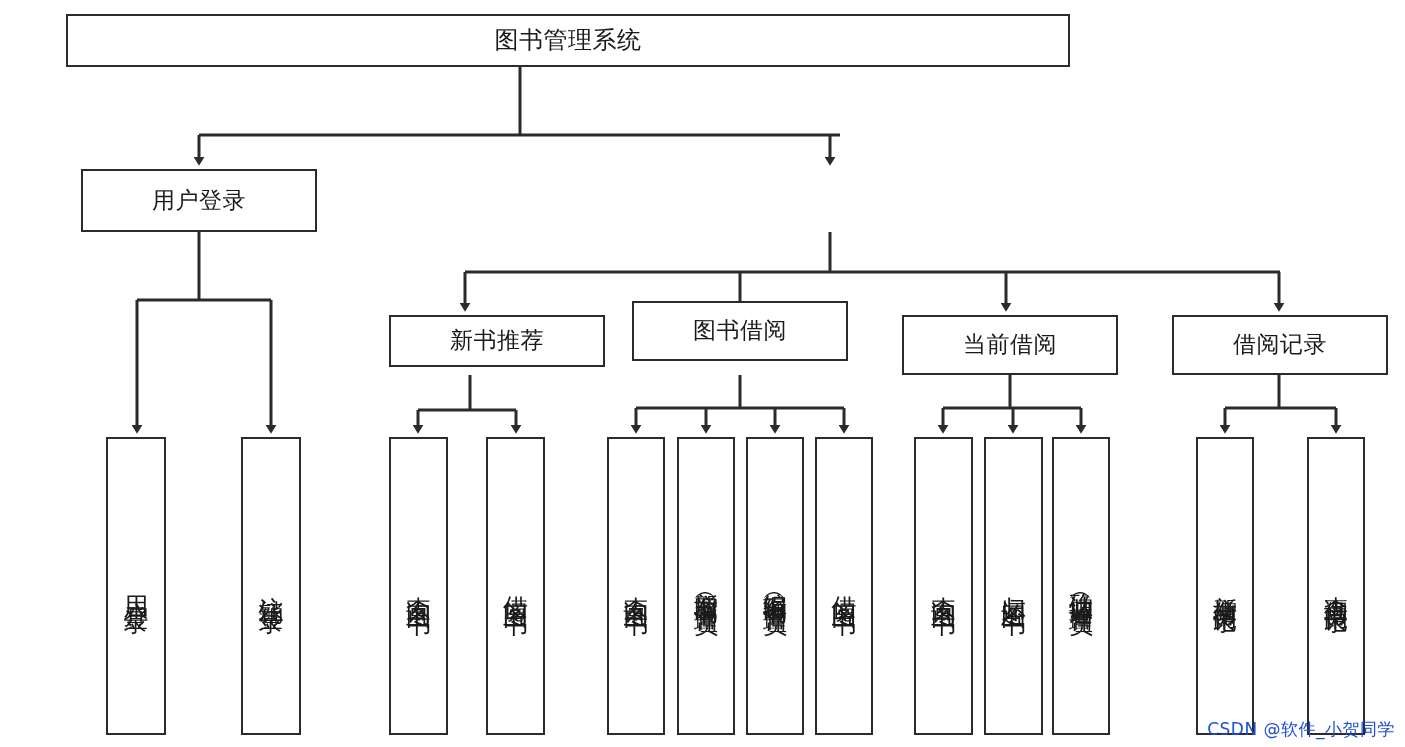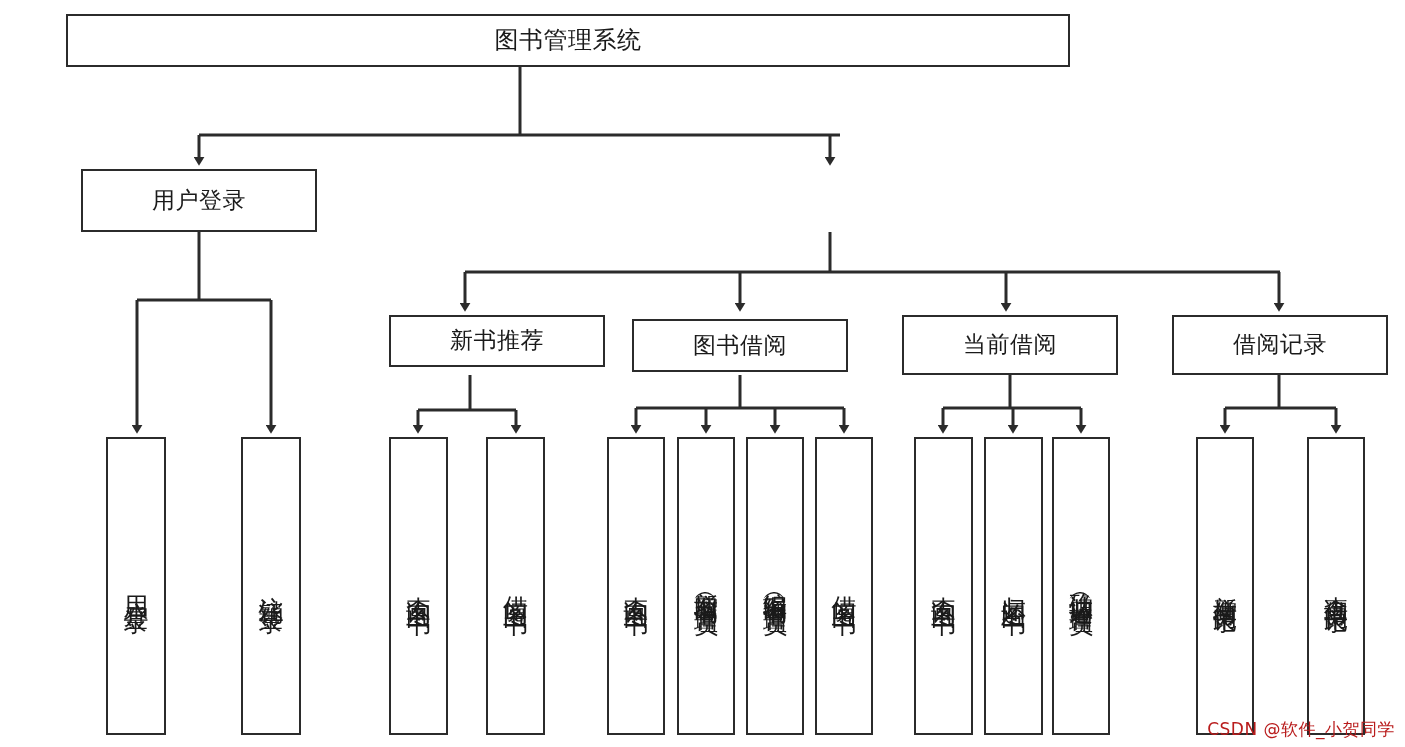--- a/index.html
+++ b/index.html
@@ -66,21 +66,21 @@
   }
   .node.vertical.tall-label .node-label {
     letter-spacing: 3px;
     font-size: 24px;
   }
   #watermark {
     position: absolute;
     right: 10px;
     bottom: 6px;
     font-size: 17px;
-    color: #b91c1c;
+    color: #1d4ed8;
     letter-spacing: 0.5px;
     white-space: nowrap;
     user-select: none;
   }
 </style>
 </head>
 <body>
 
 <div id="diagram-canvas">
 
@@ -141,21 +141,21 @@
 
   <div class="node horizontal" style="left:81px; top:169px; width:236px; height:63px;">
     <span class="node-label">用户登录</span>
   </div>
 
 
   <div class="node horizontal" style="left:362px; top:315px; width:216px; height:52px;margin-left:27px;">
     <span class="node-label">新书推荐</span>
   </div>
 
-  <div class="node horizontal" style="left:632px; top:319px; width:216px; height:53px;">
+  <div class="node horizontal" style="left:632px; top:301px; width:216px; height:60px;">
     <span class="node-label">图书借阅</span>
   </div>
 
   <div class="node horizontal" style="left:902px; top:315px; width:216px; height:60px;font-family:Liberation Serif, serif;">
     <span class="node-label">当前借阅</span>
   </div>
 
   <div class="node horizontal" style="left:1172px; top:315px; width:216px; height:60px;">
     <span class="node-label">借阅记录</span>
   </div>

